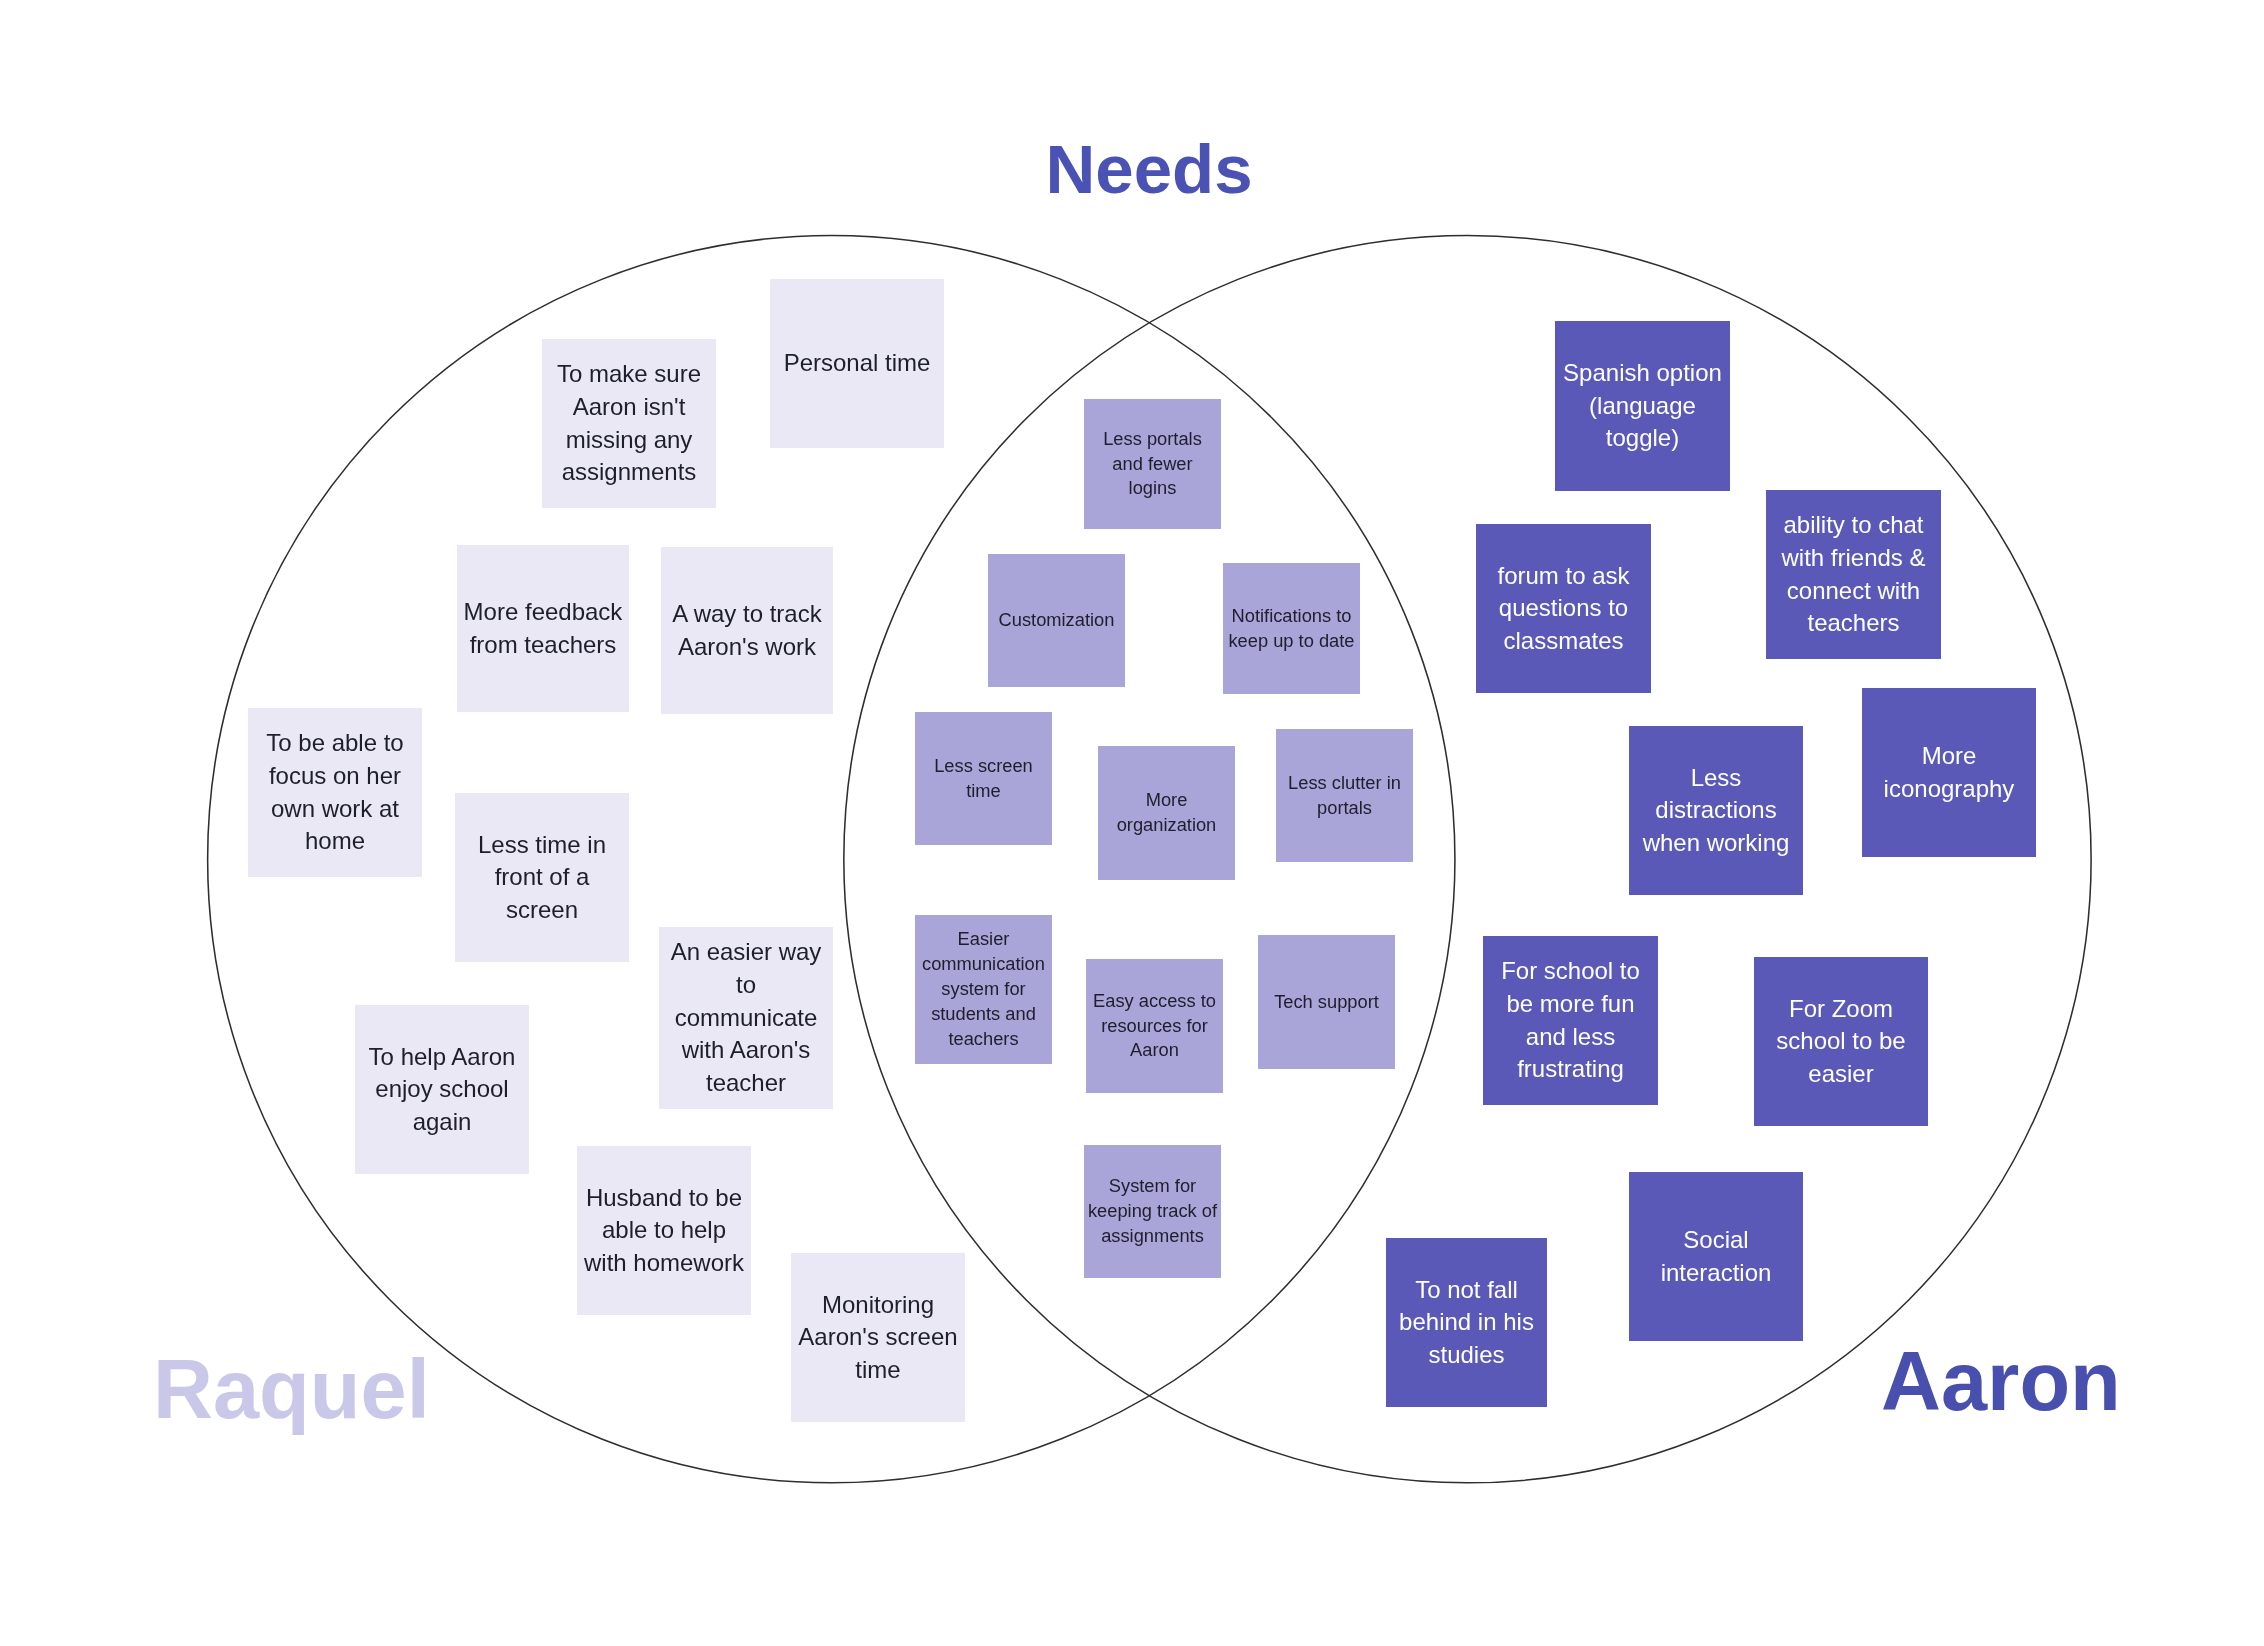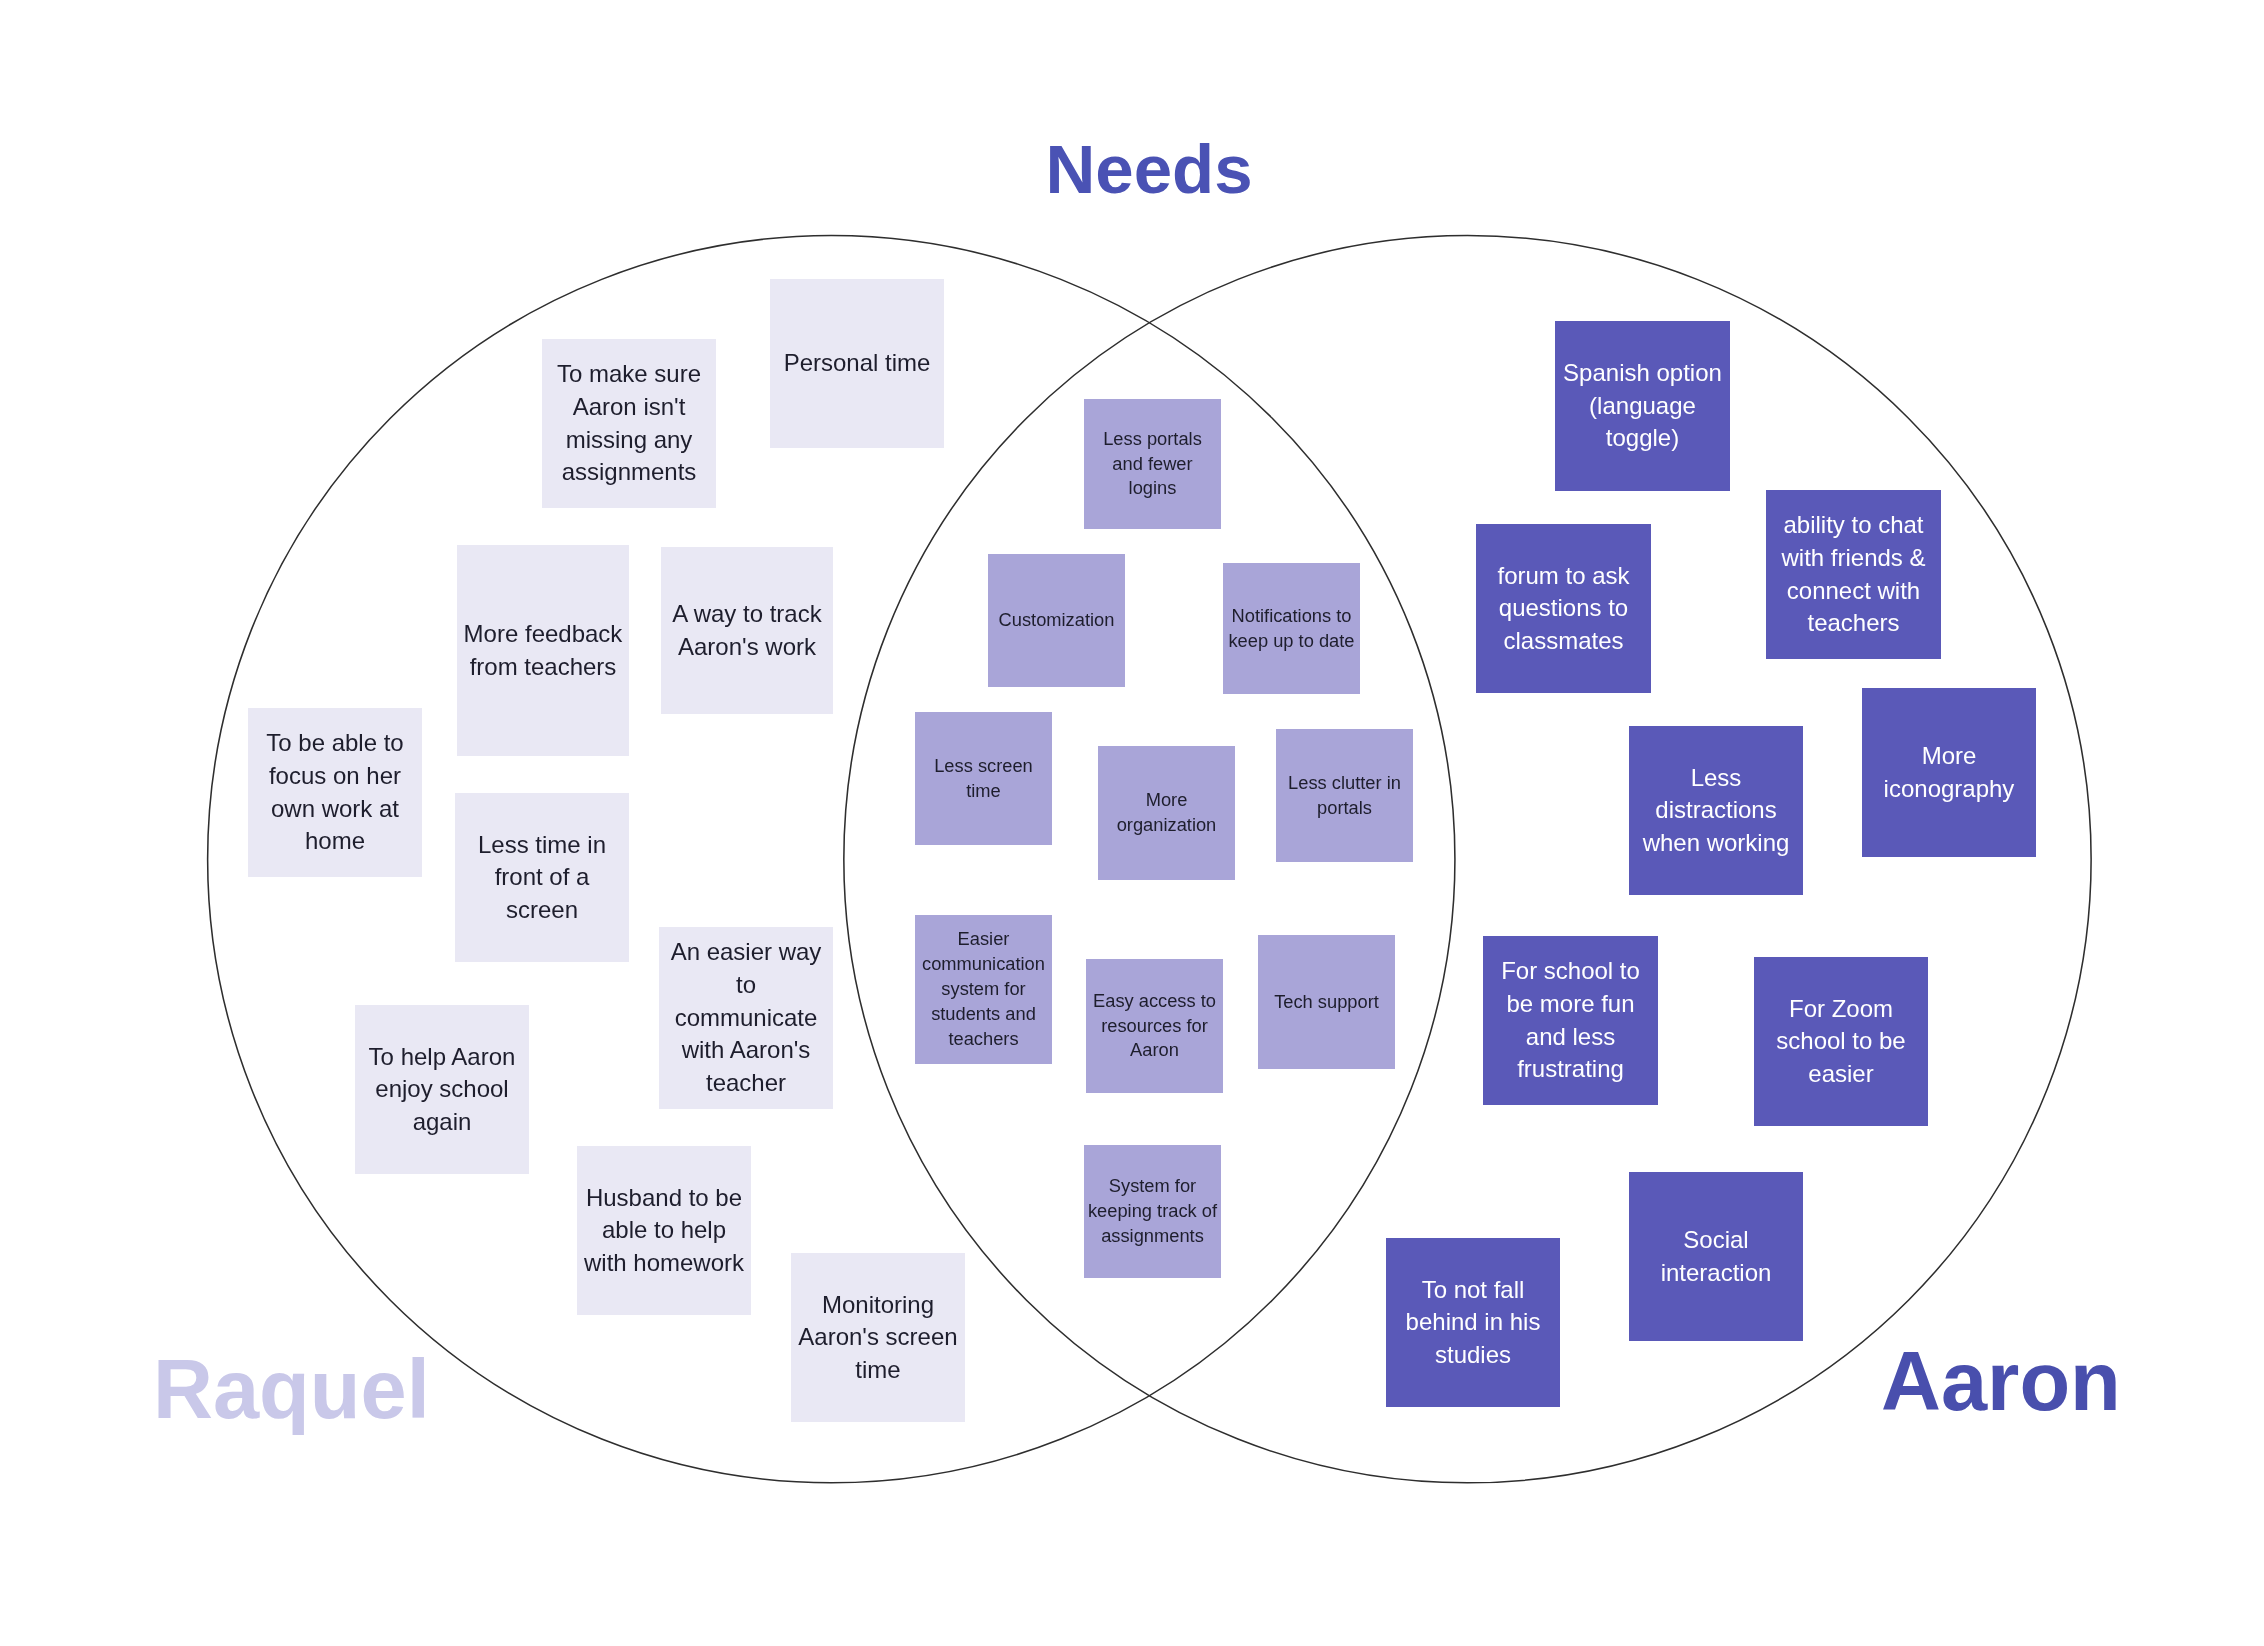--- a/index.html
+++ b/index.html
@@ -103,21 +103,21 @@
 
   <div id="title" class="big-label">Needs</div>
 
   <div id="raquel-label" class="big-label">Raquel</div>
 
   <div id="aaron-label" class="big-label">Aaron</div>
 
   <div id="notes-layer">
       <div class="note raquel" style="left: 542px; top: 339px; width: 174px; height: 169px;">To make sure Aaron isn't missing any assignments</div>
       <div class="note raquel" style="left: 770px; top: 279px; width: 174px; height: 169px;">Personal time</div>
-      <div class="note raquel" style="left: 457px; top: 545px; width: 172px; height: 211px;">More feedback from teachers</div>
+      <div class="note raquel" style="left: 457px; top: 545px; width: 172px; height: 167px;">More feedback from teachers</div>
       <div class="note raquel" style="left: 661px; top: 547px; width: 172px; height: 167px;">A way to track Aaron's work</div>
       <div class="note raquel" style="left: 248px; top: 708px; width: 174px; height: 169px;">To be able to focus on her own work at home</div>
       <div class="note raquel" style="left: 455px; top: 793px; width: 174px; height: 169px;">Less time in front of a screen</div>
       <div class="note raquel" style="left: 659px; top: 927px; width: 174px; height: 182px;">An easier way to communicate with Aaron's teacher</div>
       <div class="note raquel" style="left: 355px; top: 1005px; width: 174px; height: 169px;">To help Aaron enjoy school again</div>
       <div class="note raquel" style="left: 577px; top: 1146px; width: 174px; height: 169px;">Husband to be able to help with homework</div>
       <div class="note raquel" style="left: 791px; top: 1253px; width: 174px; height: 169px;">Monitoring Aaron's screen time</div>
       <div class="note shared" style="left: 1084px; top: 399px; width: 137px; height: 130px;">Less portals and fewer logins</div>
       <div class="note shared" style="left: 988px; top: 554px; width: 137px; height: 133px;">Customization</div>
       <div class="note shared" style="left: 1223px; top: 563px; width: 137px; height: 131px;">Notifications to keep up to date</div>
@@ -128,18 +128,18 @@
       <div class="note shared" style="left: 1086px; top: 959px; width: 137px; height: 134px;">Easy access to resources for Aaron</div>
       <div class="note shared" style="left: 1258px; top: 935px; width: 137px; height: 134px;">Tech support</div>
       <div class="note shared" style="left: 1084px; top: 1145px; width: 137px; height: 133px;">System for keeping track of assignments</div>
       <div class="note aaron" style="left: 1555px; top: 321px; width: 175px; height: 170px;">Spanish option (language toggle)</div>
       <div class="note aaron" style="left: 1476px; top: 524px; width: 175px; height: 169px;">forum to ask questions to classmates</div>
       <div class="note aaron" style="left: 1766px; top: 490px; width: 175px; height: 169px;">ability to chat with friends &amp; connect with teachers</div>
       <div class="note aaron" style="left: 1629px; top: 726px; width: 174px; height: 169px;">Less distractions when working</div>
       <div class="note aaron" style="left: 1862px; top: 688px; width: 174px; height: 169px;">More iconography</div>
       <div class="note aaron" style="left: 1483px; top: 936px; width: 175px; height: 169px;">For school to be more fun and less frustrating</div>
       <div class="note aaron" style="left: 1754px; top: 957px; width: 174px; height: 169px;">For Zoom school to be easier</div>
-      <div class="note aaron" style="left: 1386px; top: 1238px; width: 174px; height: 169px;">To not fall behind in his studies</div>
+      <div class="note aaron" style="left: 1386px; top: 1238px; width: 161px; height: 169px;">To not fall behind in his studies</div>
       <div class="note aaron" style="left: 1629px; top: 1172px; width: 174px; height: 169px;">Social interaction</div>
     </div>
 
 </div>
 
 
 </body></html>

